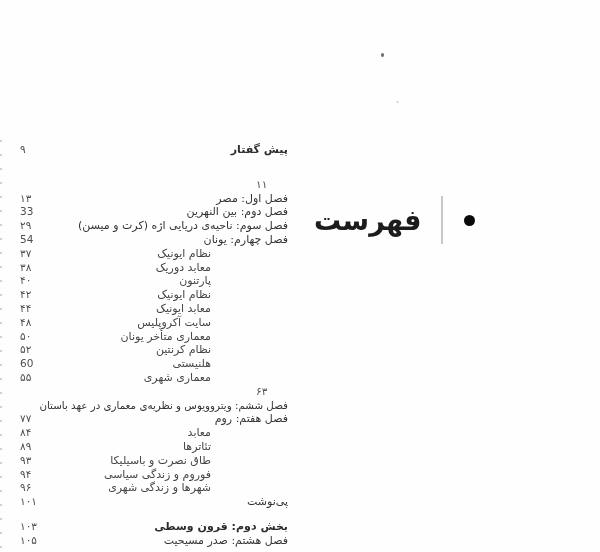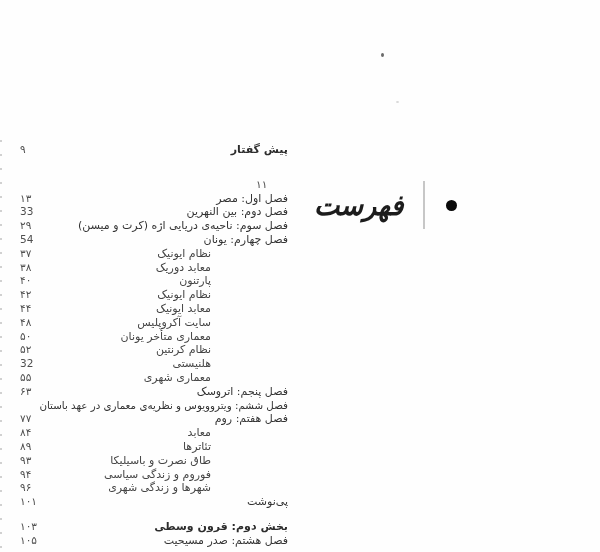--- a/index.html
+++ b/index.html
@@ -18,22 +18,22 @@
       rgba(90,90,90,.55) 0 2px,
       rgba(0,0,0,0) 2px 14px);
     opacity:.5;
   }
   .dust{position:absolute;border-radius:50%;}
   .dust1{left:381px;top:53px;width:3px;height:4px;background:#6a6a6a;}
   .dust2{left:396px;top:101px;width:3px;height:2px;background:#d8d8d8;}
 
   
   .heading{
-    position:absolute;left:314px;top:181px;height:48px;
-    display:flex;flex-direction:row;align-items:center;gap:20px;direction:ltr;font-style:italic;
+    position:absolute;left:314px;top:196px;height:48px;
+    display:flex;flex-direction:row;align-items:center;gap:20px;direction:ltr;
   }
   .heading-text{
     font-size:27px;font-weight:bold;color:#1c1c1c;
     letter-spacing:.5px;line-height:1;transform:scaleY(1.05);
   }
   .heading-rule{width:1.5px;height:48px;background:#c7c7c7;}
   .heading-bullet{
     width:11px;height:11px;border-radius:50%;background:#0a0a0a;margin-left:1px;
   }
 
@@ -139,30 +139,29 @@
     <span class="n">۵۰</span>
   </div>
 
   <div class="row sub">
     <span class="t">نظام کرنتین</span>
     <span class="n">۵۲</span>
   </div>
 
   <div class="row sub">
     <span class="t">هلنیستی</span>
-    <span class="n">32</span>
+    <span class="n">60</span>
   </div>
 
   <div class="row sub">
     <span class="t">معماری شهری</span>
     <span class="n">۵۵</span>
   </div>
 
   <div class="row chapter">
-    <span class="t">فصل پنجم: اتروسک</span>
     <span class="n">۶۳</span>
   </div>
 
   <div class="row chapter longline">
     <span class="t">فصل ششم: ویتروویوس و نظریه‌ی معماری در عهد باستان</span>
 
   </div>
 
   <div class="row chapter">
     <span class="t">فصل هفتم: روم</span>

